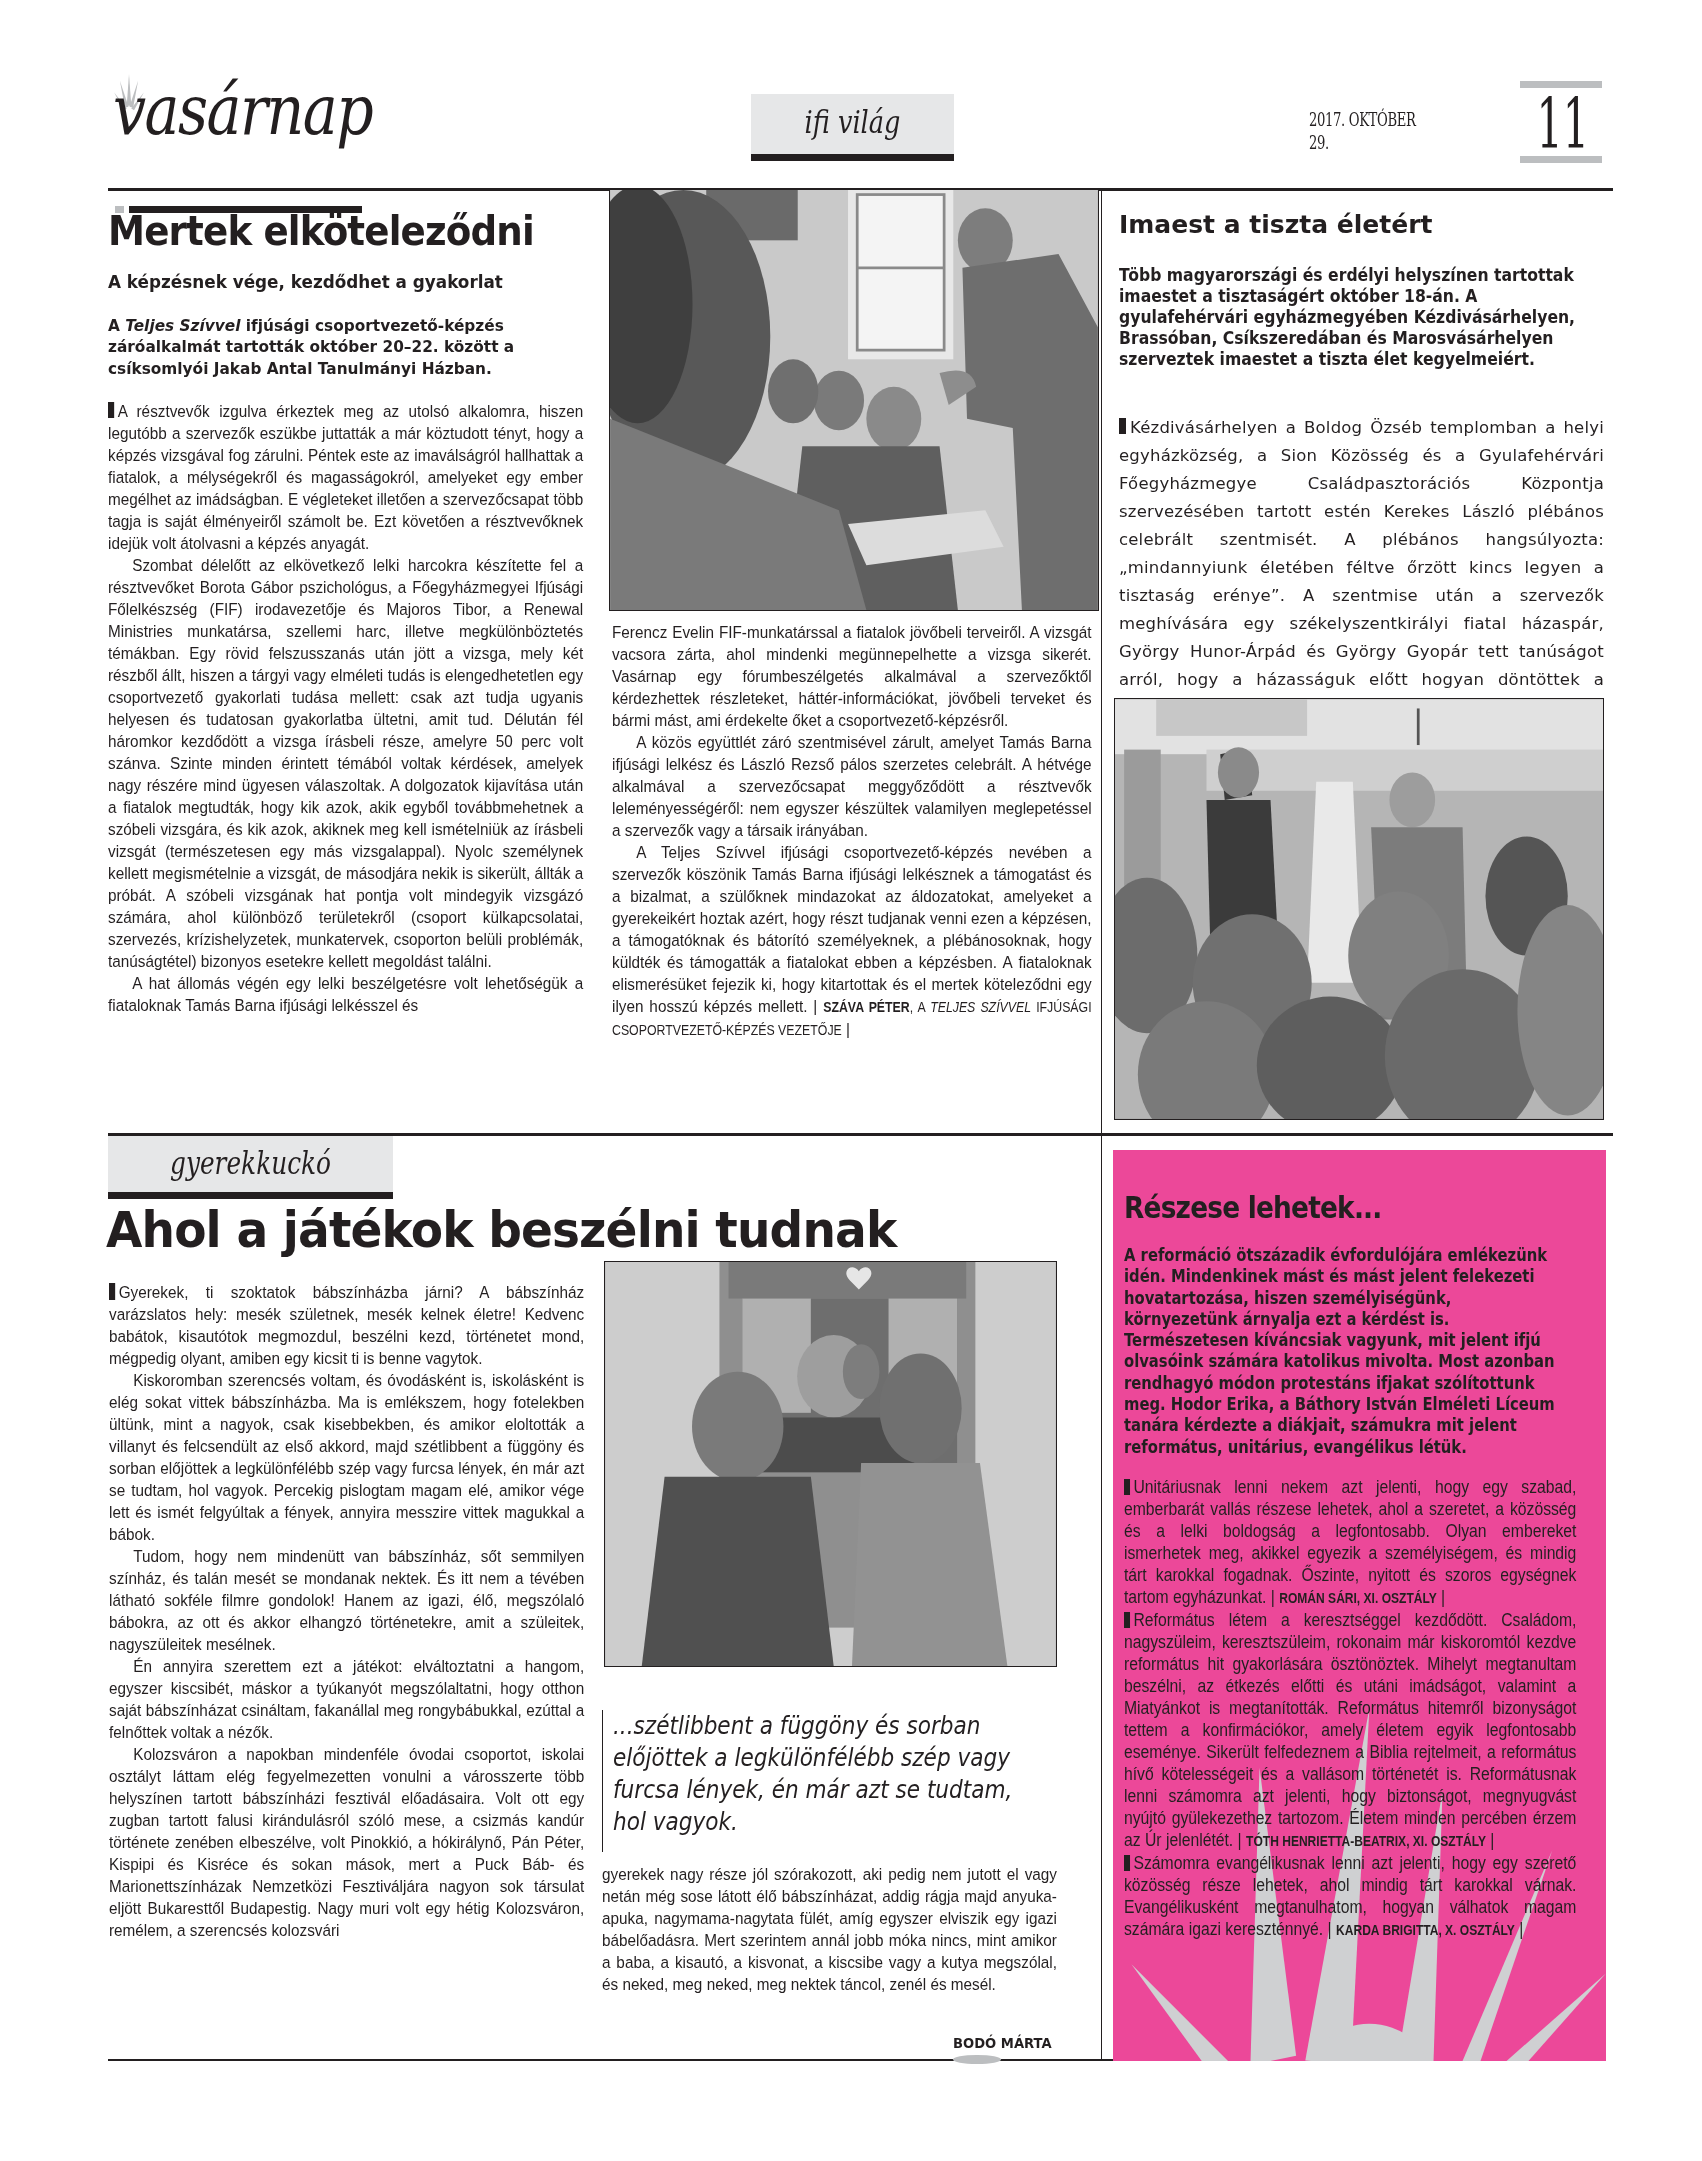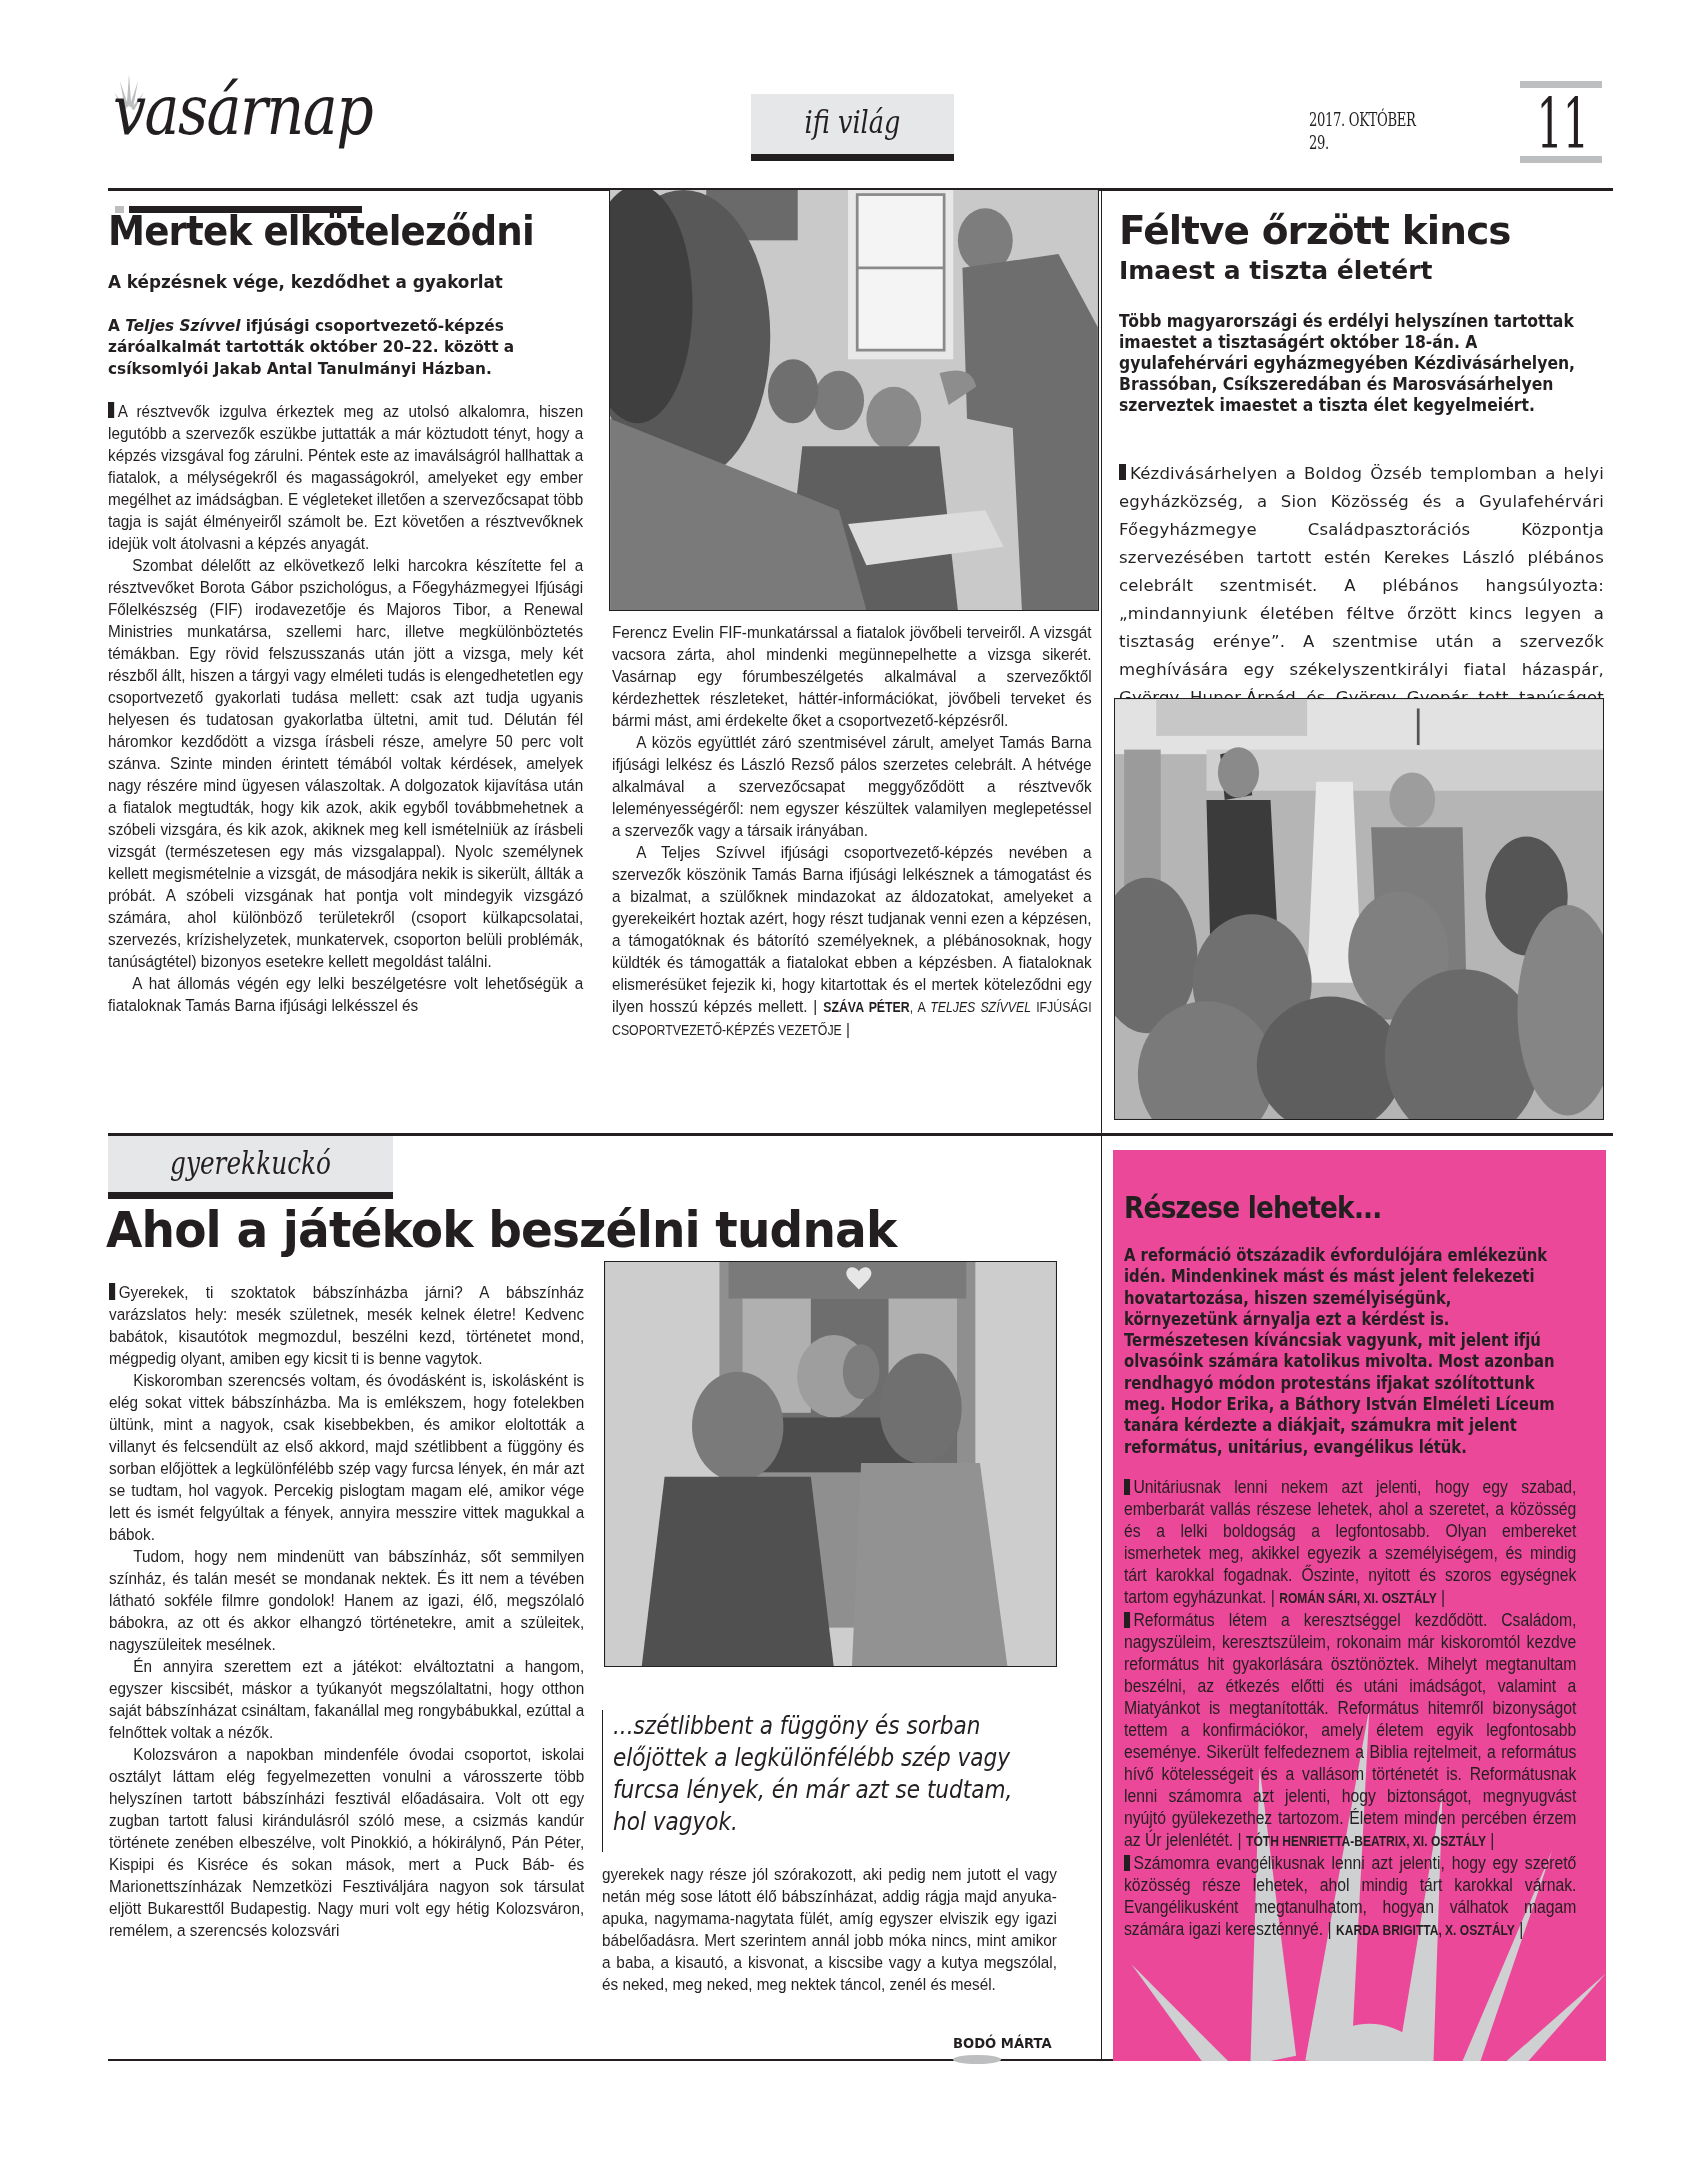--- a/index.html
+++ b/index.html
@@ -108,21 +108,20 @@
 
 <div class="abs body narrow" style="left:612px; top:621px; width:545px; transform:scaleX(0.88); font-size:17.4px; line-height:22px;">
   <p>Ferencz Evelin FIF-munkatárssal a fiatalok jövőbeli terveiről. A vizsgát vacsora zárta, ahol mindenki megünnepelhette a vizsga sikerét. Vasárnap egy fórumbeszélgetés alkalmával a szervezőktől kérdezhettek részleteket, háttér-információkat, jövőbeli terveket és bármi mást, ami érdekelte őket a csoportvezető-képzésről.</p>
   <p class="ind">A közös együttlét záró szentmisével zárult, amelyet Tamás Barna ifjúsági lelkész és László Rezső pálos szerzetes celebrált. A hétvége alkalmával a szervezőcsapat meggyőződött a résztvevők leleményességéről: nem egyszer készültek valamilyen meglepetéssel a szervezők vagy a társaik irányában.</p>
   <p class="ind"><span>A Teljes Szívvel ifjúsági csoportvezető-képzés nevében a szervezők köszönik Tamás Barna ifjúsági lelkésznek a támogatást és a bizalmat, a szülőknek mindazokat az áldozatokat, amelyeket a gyerekeikért hoztak azért, hogy részt tudjanak venni ezen a képzésen, a támogatóknak és bátorító személyeknek, a plébánosoknak, hogy küldték és támogatták a fiatalokat ebben a képzésben. A fiataloknak elismerésüket fejezik ki, hogy kitartottak és el mertek köteleződni egy ilyen hosszú képzés mellett.</span> | <span class="sig">Száva Péter</span><span class="sig-light">, a </span><i class="sig-light">Teljes Szívvel</i><span class="sig-light"> ifjúsági csoportvezető-képzés vezetője</span> |</p>
 </div>
 
 <div class="abs vline" style="left:1101px; top:189px; height:945px;"></div>
 
 <div class="abs" style="left:1119px; top:208px; width:485px;">
-  <div class="h1" style="font-size:39px; line-height:46px;">Féltve őrzött kincs</div>
   <div class="sub" style="font-size:25px; line-height:24px; margin-top:4.6px;">Imaest a tiszta életért</div>
   <div class="lead" style="margin-top:28px; font-size:17px; line-height:21px; width:522px; transform:scaleX(0.92); transform-origin:left;">Több magyarországi és erdélyi helyszínen tartottak imaestet a tisztaságért október 18-án. A gyulafehérvári egyházmegyében Kézdivásárhelyen, Brassóban, Csíkszeredában és Marosvásárhelyen szerveztek imaestet a tiszta élet kegyelmeiért.</div>
   <div class="body" style="margin-top:44px; font-size:16.5px; line-height:28px; width:485px; letter-spacing:0.2px;">
     <p><span class="mark"></span><span>Kézdivásárhelyen a Boldog Özséb templomban a helyi egyházközség, a Sion Közösség és a Gyulafehérvári Főegyházmegye Családpasztorációs Központja szervezésében tartott estén Kerekes László plébános celebrált szentmisét. A plébános hangsúlyozta: „mindannyiunk életében féltve őrzött kincs legyen a tisztaság erénye”. A szentmise után a szervezők meghívására egy székelyszentkirályi fiatal házaspár, György Hunor-Árpád és György Gyopár tett tanúságot arról, hogy a házasságuk előtt hogyan döntöttek a tisztaság mellett.</span> | <span class="sig">Forrás:</span> <span class="sig">Kertész Tibor/csalad.ro</span> |</p>
   </div>
 </div>
 
 <div class="abs photo" style="left:1114px; top:698px; width:488px; height:420px;">
   <svg width="488" height="420" viewBox="0 0 1067 917">
     <rect width="1067" height="917" fill="#b5b5b5"></rect>

